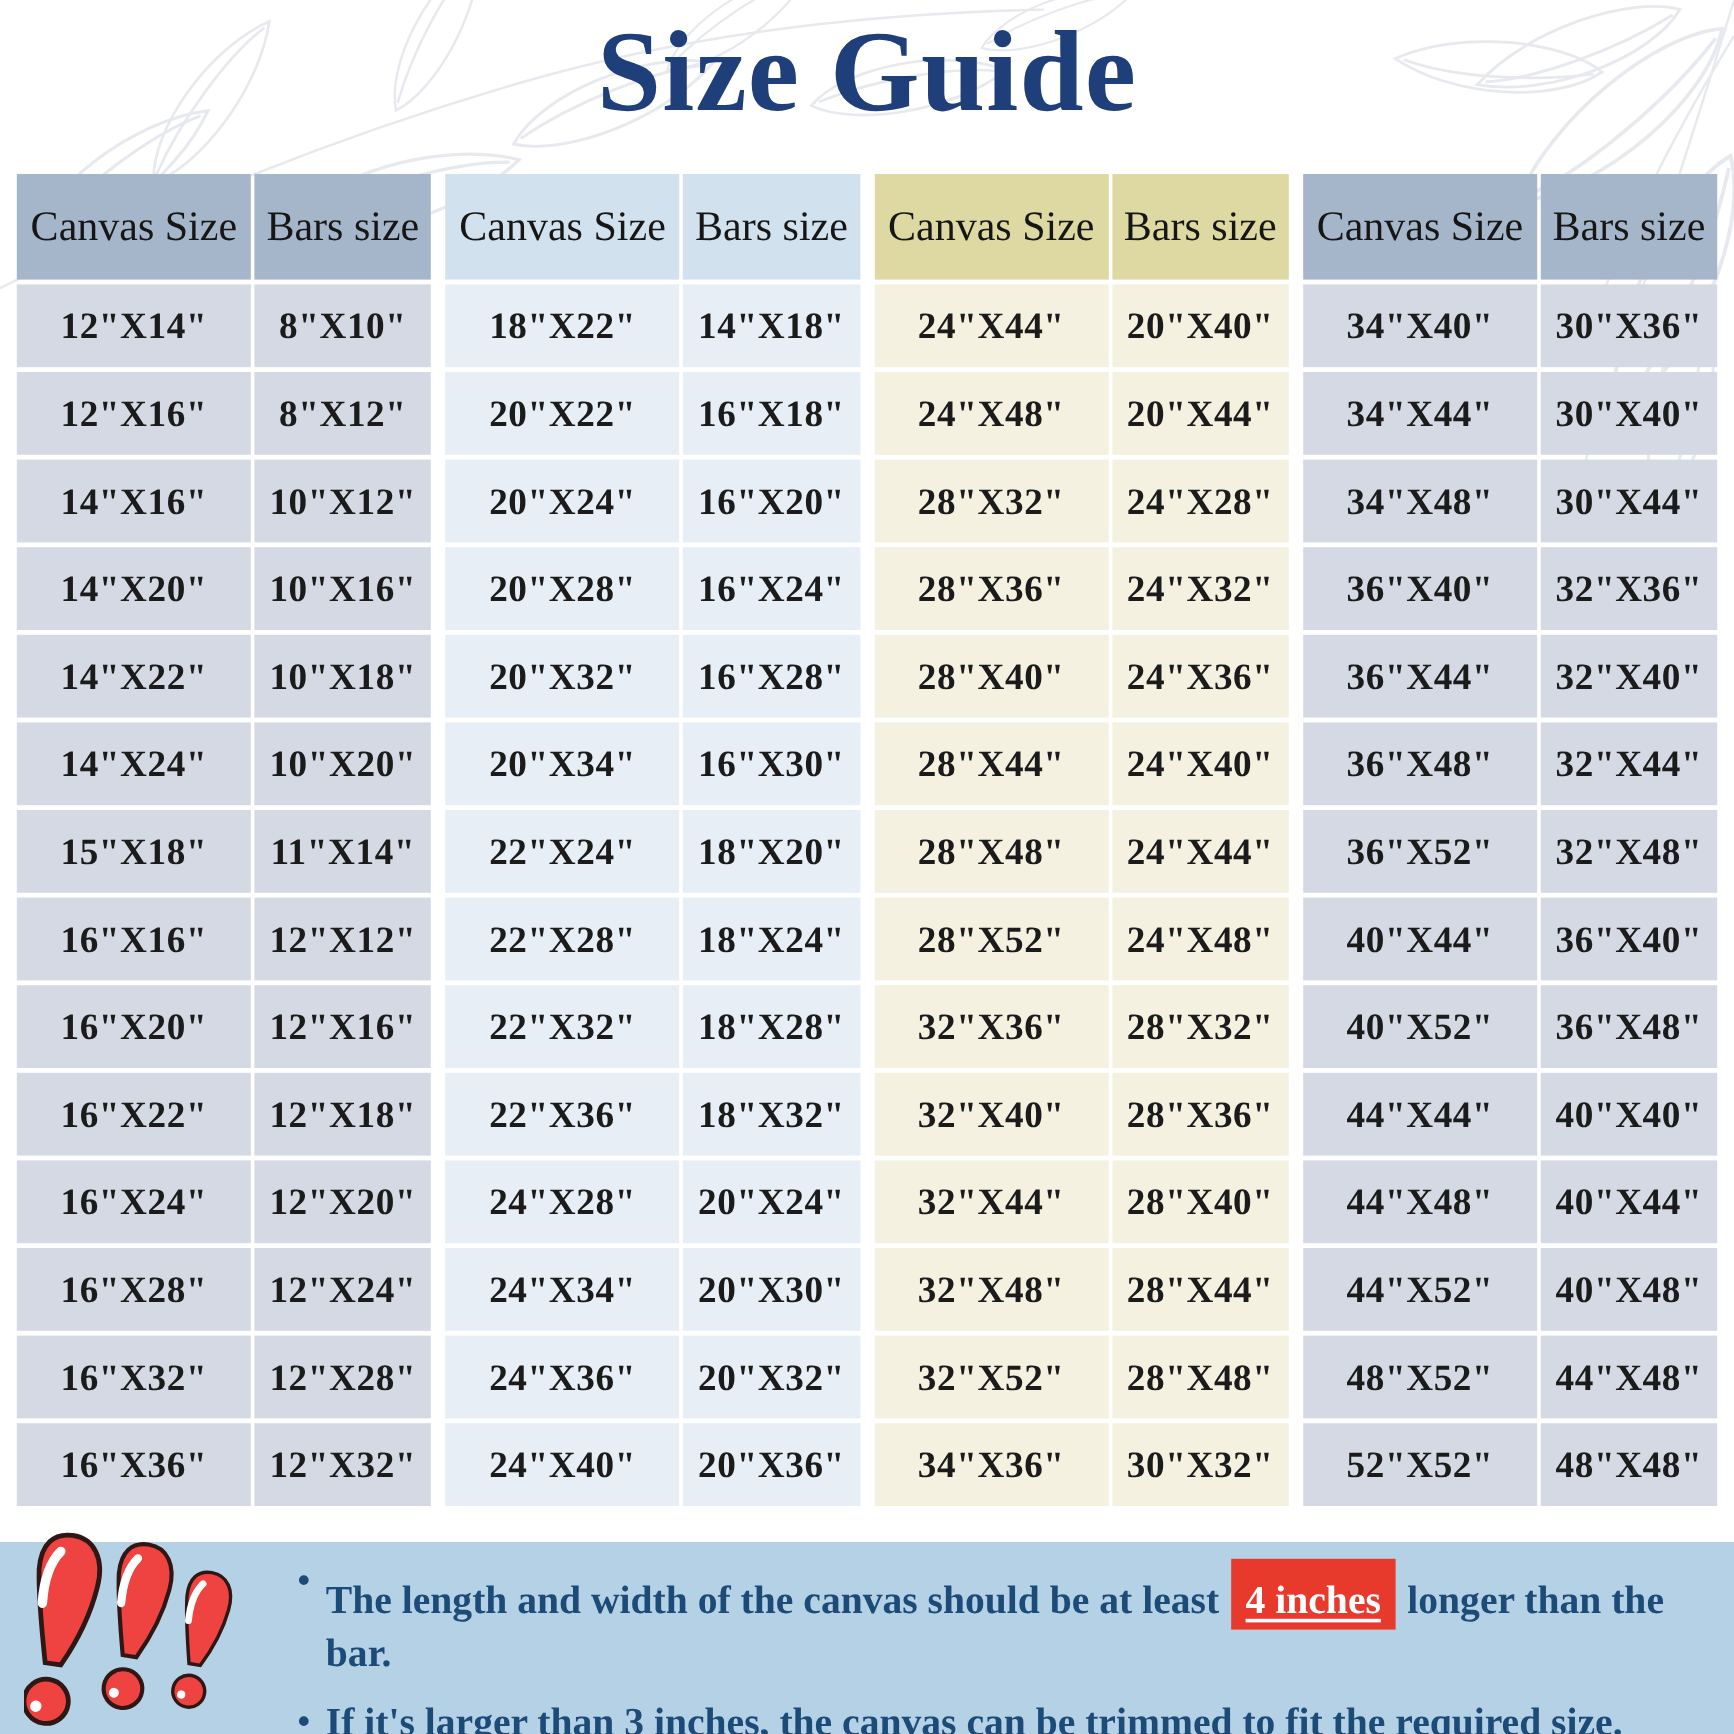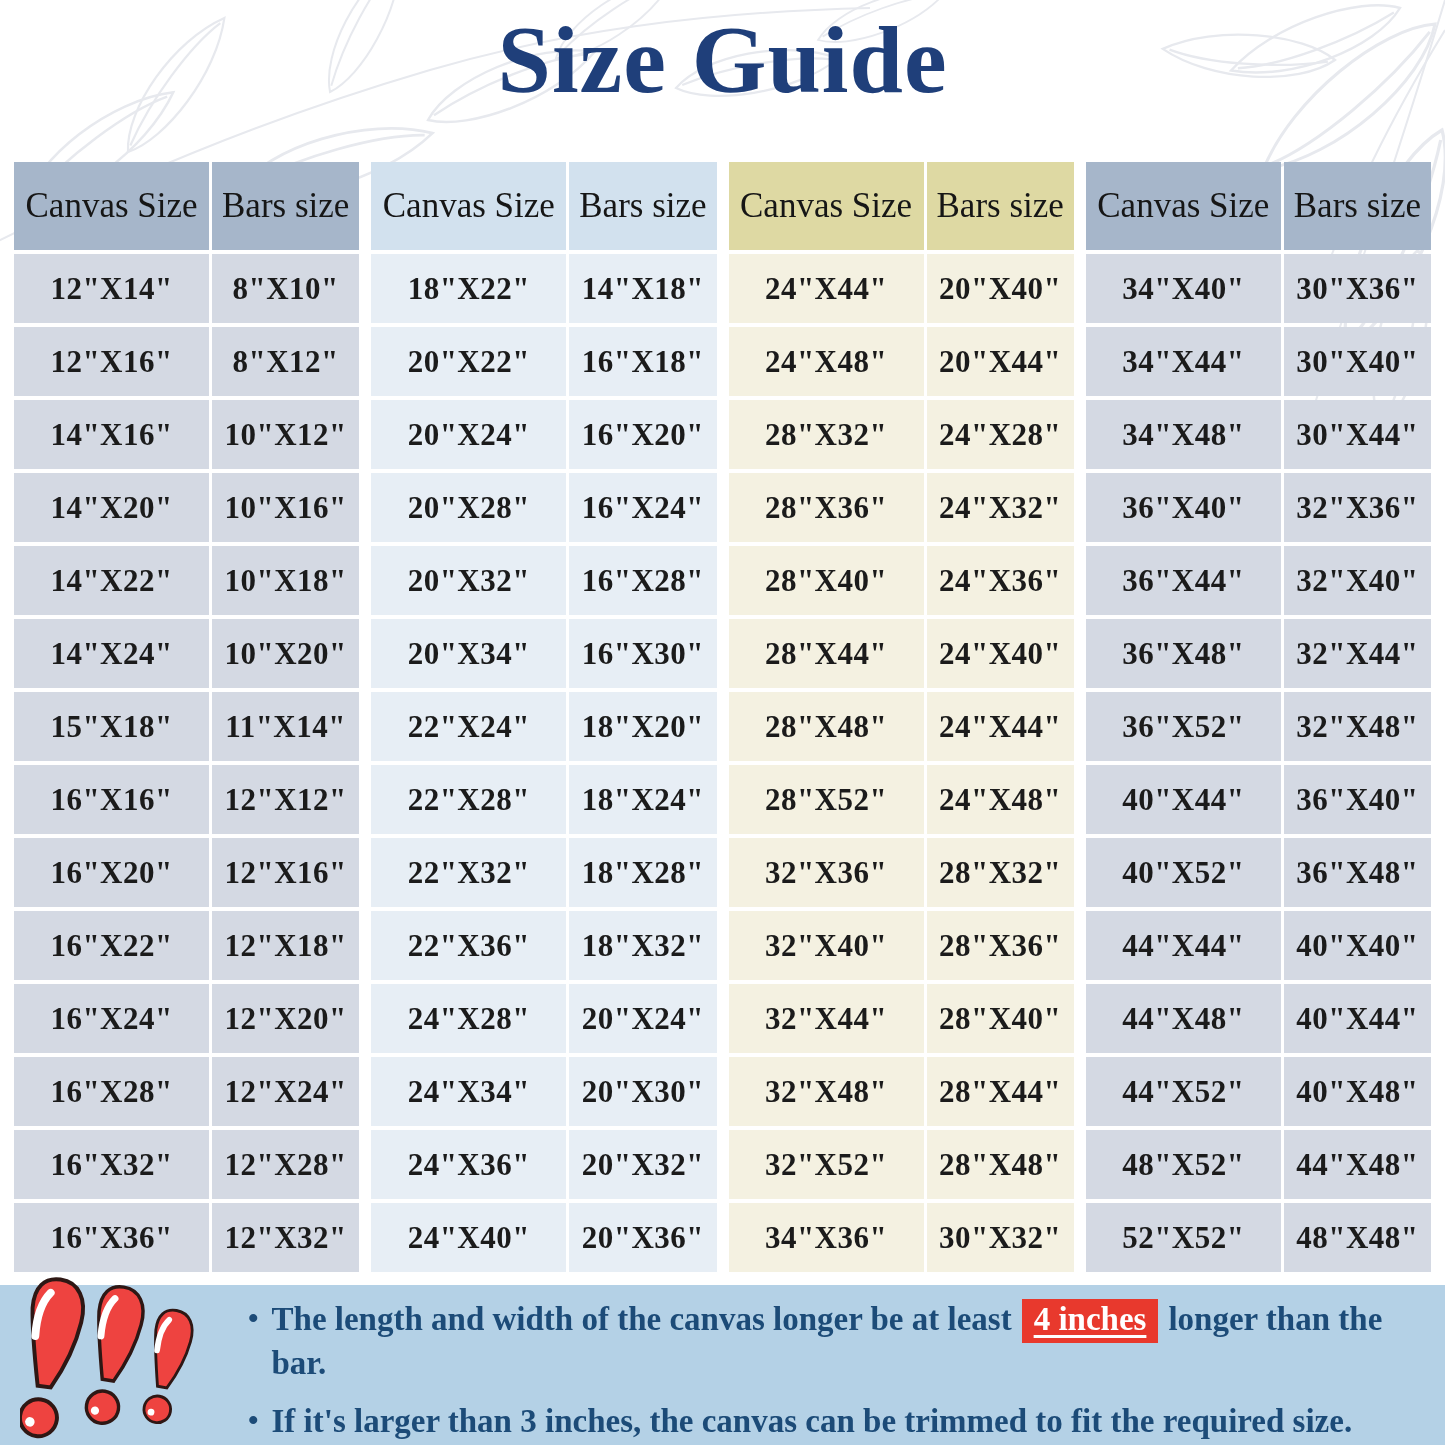--- a/index.html
+++ b/index.html
@@ -13,21 +13,21 @@
   .title {
     position:absolute; top:6px; left:0; width:100%;
     margin:0; text-align:center;
     font-weight:bold; font-size:96px; line-height:1.12;
     color:var(--title); letter-spacing:1px;font-family:Liberation Serif, serif;
   }
 
   .tables { position:absolute; top:145px; left:14px; width:1417px; display:flex; gap:12px; }
   .size-table { flex:1 1 0; display:flex; flex-direction:column; gap:4px; }
   .trow { display:flex; gap:3px; height:69px; flex:0 0 auto; }
-  .head-row { height:88px;margin-top:17px; }
+  .head-row { height:88px; }
   .cell {
     display:flex; align-items:center; justify-content:center;
     font-weight:bold; font-size:31px; color:#1b1b1b; letter-spacing:0.5px;
     white-space:nowrap;
   }
   .c1 { flex:57 1 0; } .c2 { flex:43 1 0;text-align:right; }
   .head-row .cell { font-weight:normal; font-size:35px; color:#161616; letter-spacing:0; }
 
   .theme-slate .cell { background:var(--slate-cell); }
   .theme-slate .head-row .cell { background:var(--slate-header); }
@@ -41,21 +41,21 @@
     background:var(--footer-bg); box-sizing:border-box;
     padding:14px 24px 0 248px;
   }
   .note { display:flex; align-items:flex-start; color:var(--footer-text);
     font-weight:bold; font-size:33px; line-height:1.27; }
   .note + .note { margin-top:16px; }
   .bullet { flex:0 0 auto; margin-right:13px; font-size:30px; }
   .note-text { flex:1 1 auto; }
   .badge {
     display:inline-block; background:var(--highlight-bg); color:var(--highlight-text);
-    padding:0 12px 2px 12px; margin:0 10px;
+    padding:15px 12px 2px 12px; margin:0 10px;
     text-decoration:underline; text-underline-offset:5px;
   }
   .excl { position:absolute; left:20px; top:1266px; }
 </style>
 <style>.ex-body,.ex-dot{fill:#ee4340;stroke:#2e1714;stroke-width:3;}</style></head>
 <body>
 
 <div class="page">
 
   <svg class="leaves leaves-tl" width="1000" height="255" viewBox="0 0 1000 255">
@@ -340,21 +340,21 @@
           <div class="cell c1">52"X52"</div>
           <div class="cell c2">48"X48"</div>
         </div>
       </div>
   </div>
 
   <div class="footer">
     <div class="note">
       <span class="bullet">•</span>
       <div class="note-text">
-        <span>The length and width of the canvas longer be at least</span><span class="badge">4 inches</span><span>longer than the bar.</span>
+        <span>The length and width of the canvas should be at least</span><span class="badge">4 inches</span><span>longer than the bar.</span>
       </div>
     </div>
     <div class="note">
       <span class="bullet">•</span>
       <div class="note-text">
         <span>If it's larger than 3 inches, the canvas can be trimmed to fit the required size.</span>
       </div>
     </div>
   </div>
 

